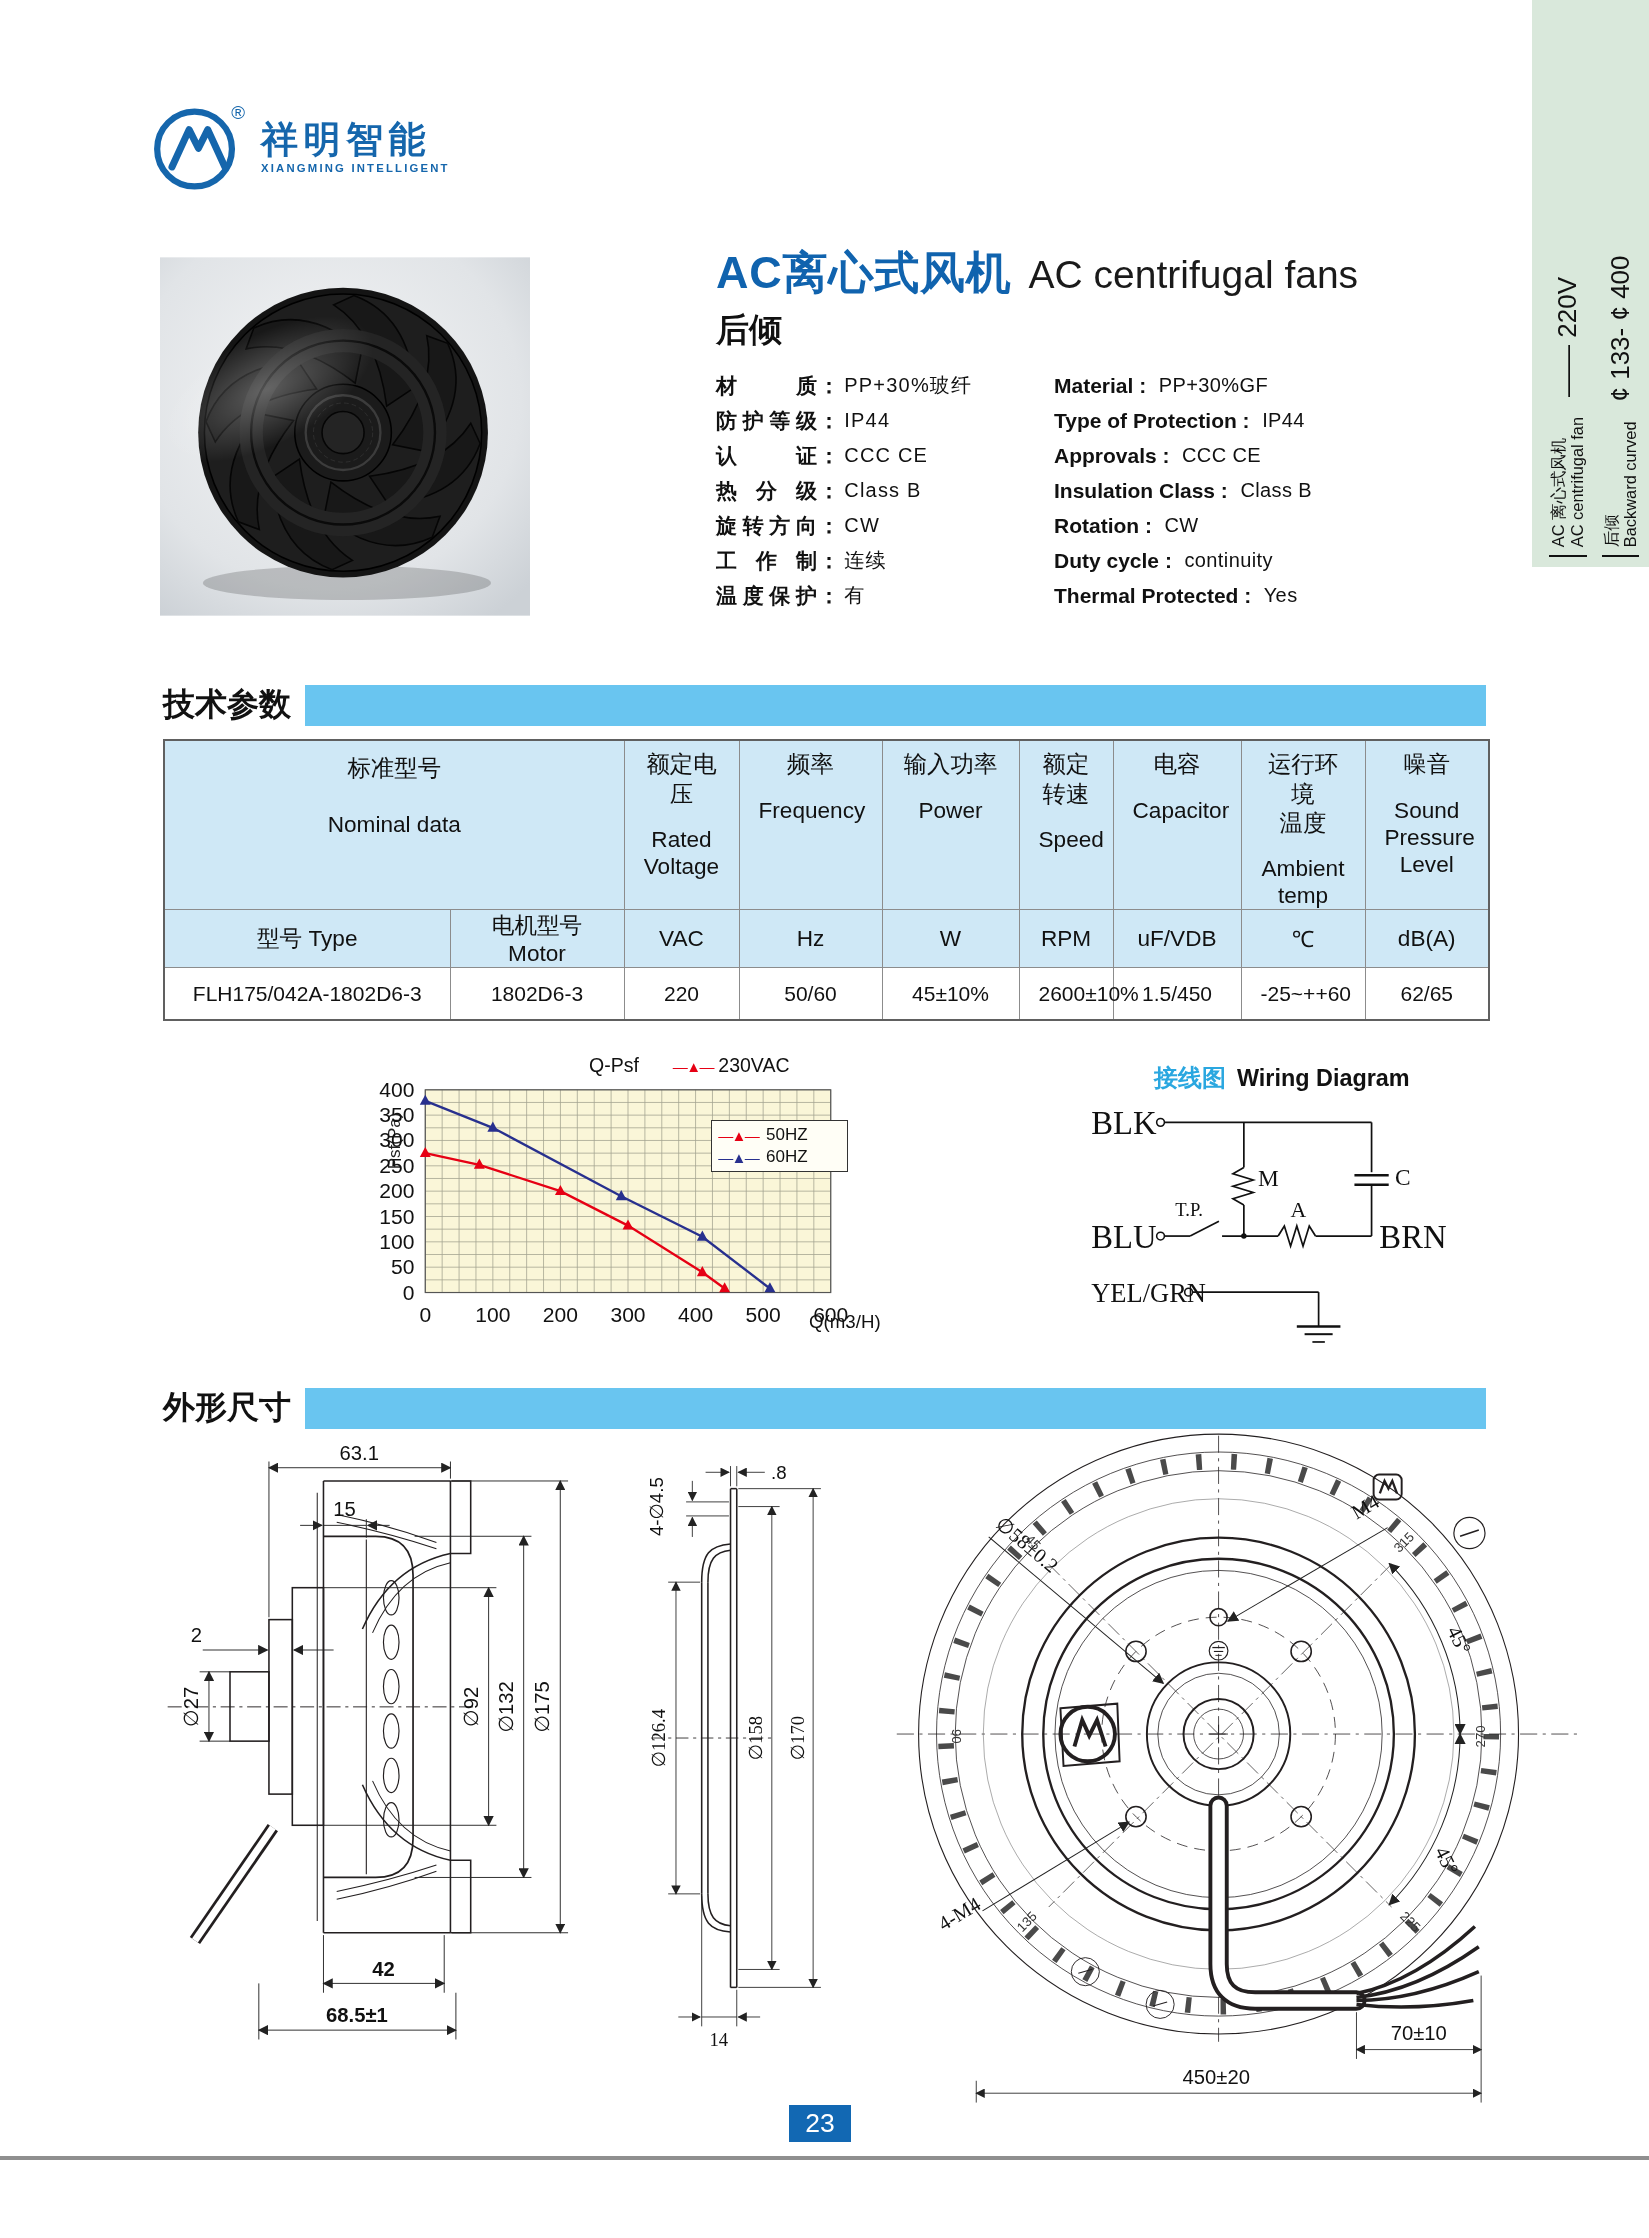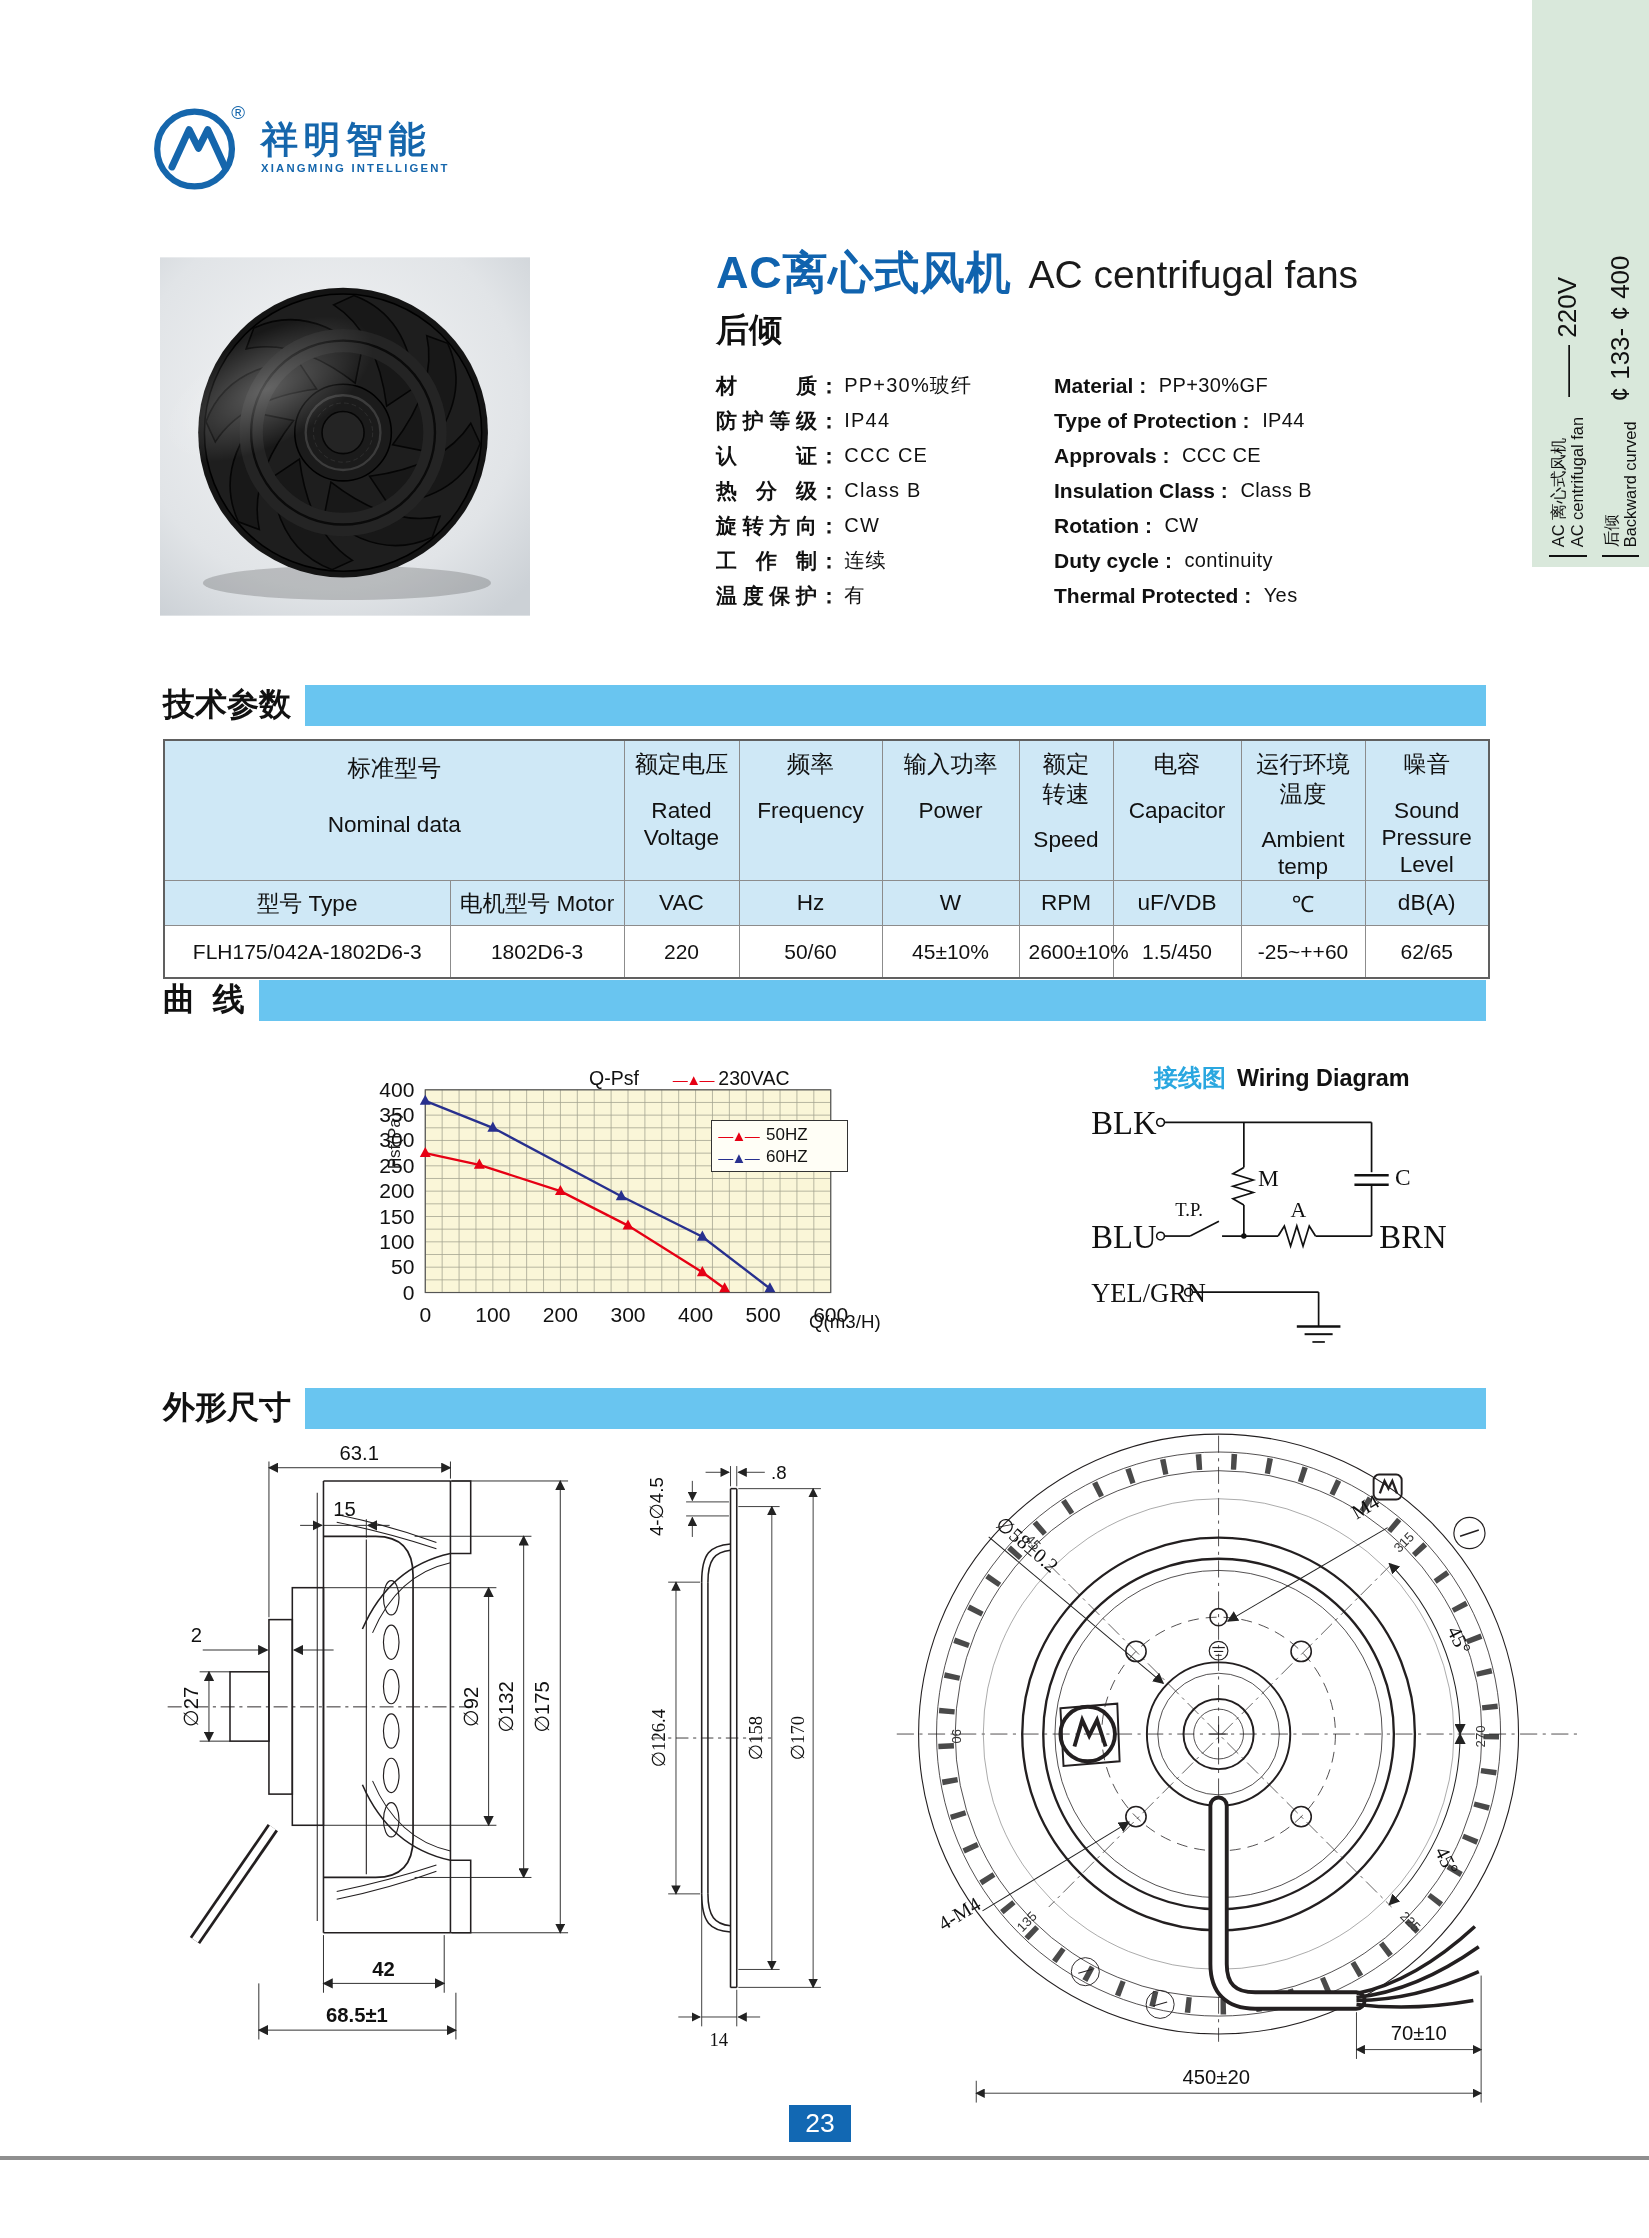--- a/index.html
+++ b/index.html
@@ -44,32 +44,32 @@
   #specs-en{left:1054px;top:368px;}
 
   
   .sec{position:absolute;left:163px;width:1323px;height:42px;display:flex;align-items:center;gap:14px;}
   .sec .t{font-size:32px;font-weight:800;color:#111;white-space:pre;}
   .sec .bar{flex:1;height:41px;background:#69c5f0;}
   #sec-tech{top:684px;} #sec-curve{top:979px;} #sec-dims{top:1387px;}
 
   
   #tbl{left:163px;top:739px;width:1325px;border-collapse:collapse;table-layout:fixed;border:2.3px solid #606060;}
-  #tbl td{border:1.6px solid #8c8c8c;text-align:center;vertical-align:middle;padding:0 9px;color:#111;}
+  #tbl td{border:1.6px solid #8c8c8c;text-align:center;vertical-align:middle;padding:0 19px;color:#111;}
   #tbl tr.h1 td{background:#cfe8f6;height:115px;vertical-align:top;}
   #tbl tr.h2 td{background:#cfe8f6;height:44px;font-size:22.6px;}
   #tbl tr.d td{background:#fff;height:51px;font-size:21px;}
   #tbl .cn{font-size:23.4px;margin-top:9.4px;white-space:pre-line;line-height:1.25;}
   #tbl .en{font-size:22.6px;margin-top:17px;white-space:pre-line;line-height:1.2;}
   #tbl .grp .cn{margin-top:12.5px;}
   #tbl .grp .en{margin-top:28px;}
 
   
   #chart{left:355px;top:1037px;width:546px;height:320px;}
-  #chart-titlerow{position:absolute;left:234px;top:30px;display:flex;align-items:center;gap:34px;font-size:19.5px;}
+  #chart-titlerow{position:absolute;left:234px;top:17px;display:flex;align-items:center;gap:34px;font-size:19.5px;}
   .series-mark{font-size:15px;letter-spacing:-1.6px;white-space:nowrap;}
   #plot-wrap{position:absolute;left:0;top:45px;}
   #ylab{position:absolute;left:-11px;top:94px;width:101px;text-align:center;transform:rotate(-90deg);font-size:17px;color:#222;}
   #xlab{position:absolute;left:454px;top:274px;font-size:18.7px;color:#111;}
   #chart-legend{position:absolute;left:356px;top:83px;width:123px;border:1.6px solid #333;background:#fffef6;padding:3.1px 6.2px;}
   .legend-row{display:flex;align-items:center;gap:7.8px;font-size:17px;height:22px;}
 
   
   #wiring{left:1085px;top:1062px;width:366px;height:265px;}
   #wiring-title{position:absolute;left:69px;top:0;display:flex;align-items:baseline;gap:11px;}

